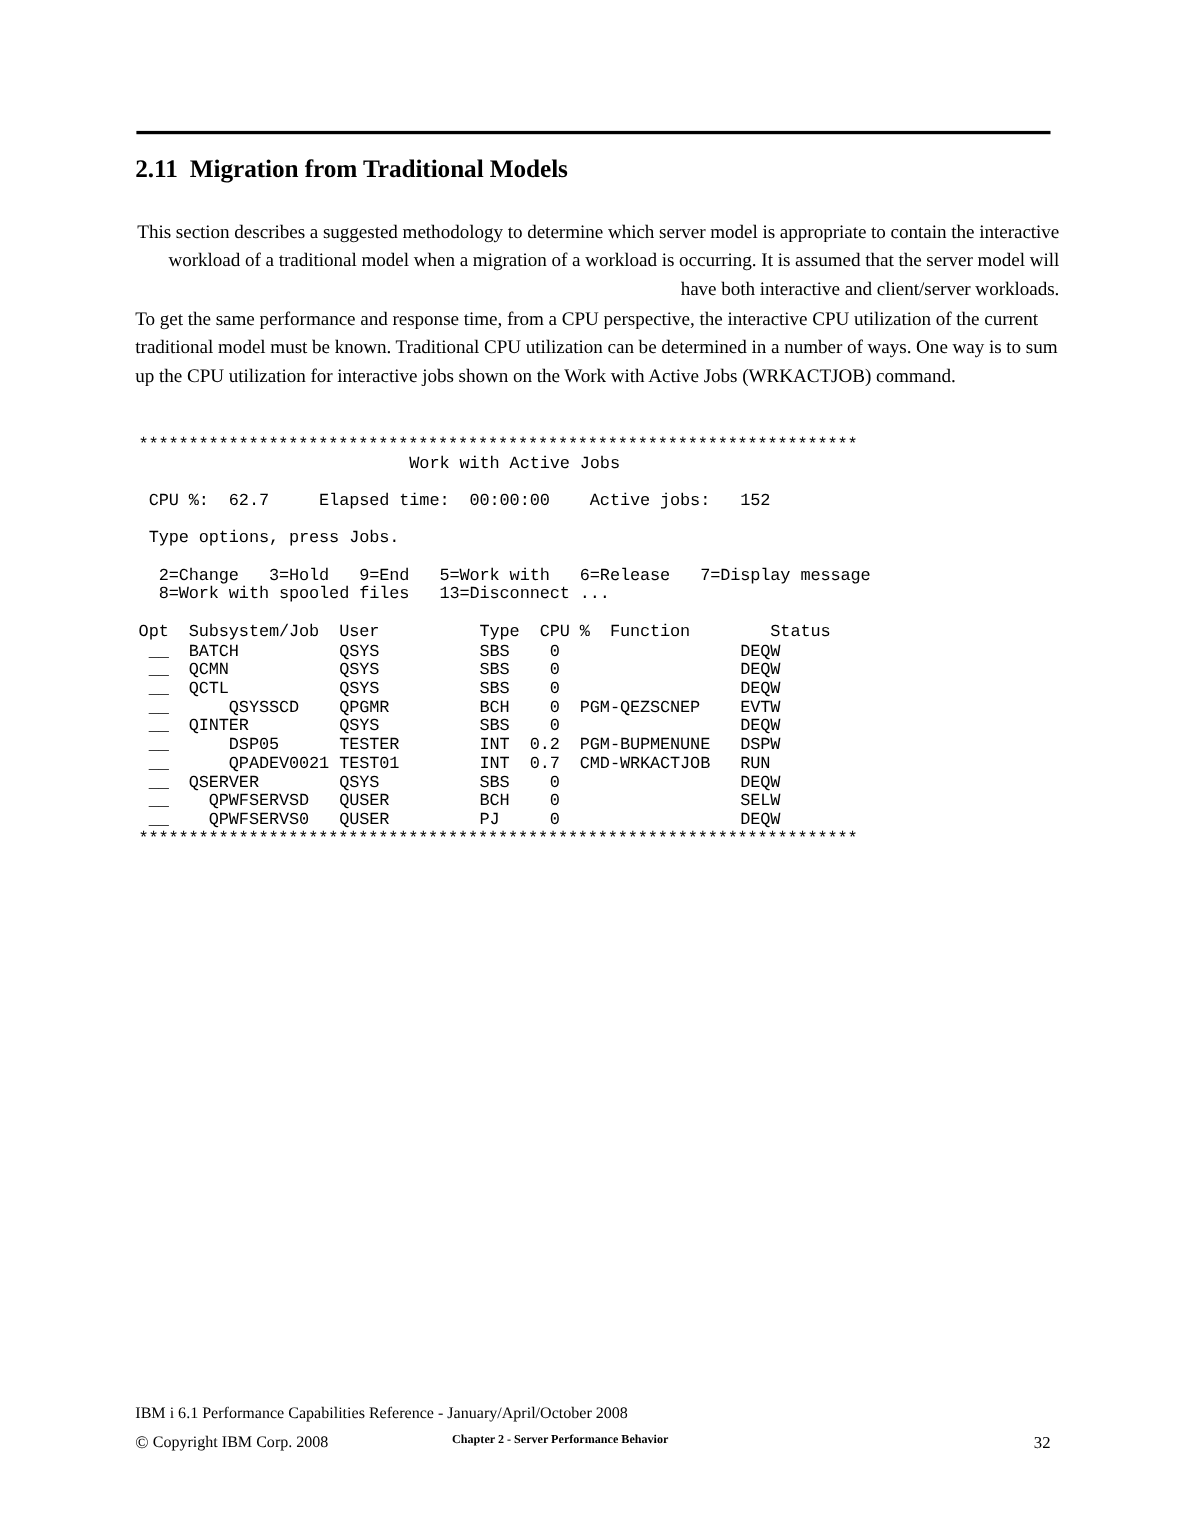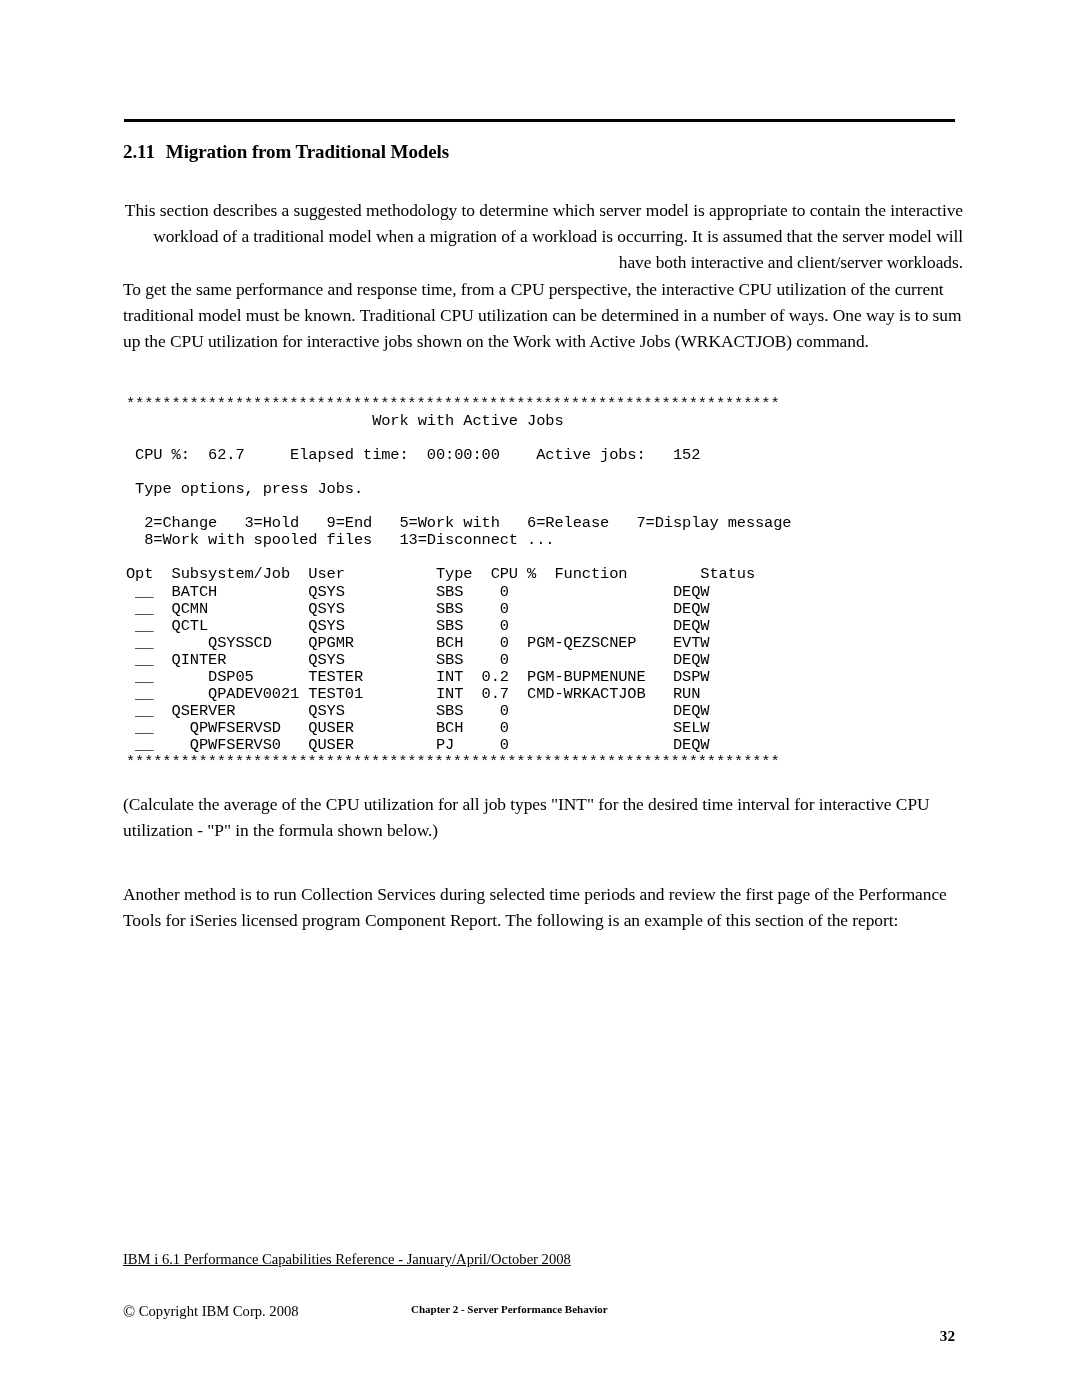--- a/index.html
+++ b/index.html
@@ -30,21 +30,21 @@
     width: 831px;
     height: 3px;
     background: #000000;
   }
 
   
   .section-heading {
     position: absolute;
     left: 123px;
     top: 141px;
-    font-size: 19px;
+    font-size: 23px;
     font-weight: bold;
     letter-spacing: -0.1px;
     white-space: nowrap;
   }
   .section-heading .num { margin-right: 11px; }
 
   
   .para {
     position: absolute;
     left: 123px;
@@ -76,24 +76,23 @@
 
   
   .footer {
     position: absolute;
     left: 123px;
     width: 832px;
   }
   .footer-line1 {
     position: absolute;
     left: 0;
-    top: 1251px;
+    top: 1277px;
     font-size: 14.6px;
     white-space: nowrap;
-    text-decoration: underline;
   }
   .footer-line2 {
     position: absolute;
     left: 0;
     top: 1303px;
     width: 832px;
     height: 24px;
   }
   .footer-copy {
     position: absolute;
@@ -112,23 +111,22 @@
     top: 0;
     font-size: 11px;
     font-weight: bold;
     white-space: nowrap;
   }
   .footer-pageno {
     position: absolute;
     right: 0;
     top: 0;
     font-size: 15.2px;
-    font-weight: bold;
+    font-weight: normal;
     text-align: left;
-    margin-top: 24px;
   }
 </style>
 </head>
 <body>
 
 <div class="page">
 
   <div class="top-rule"></div>
 
   <div class="section-heading">
@@ -151,23 +149,21 @@
  __  QCTL           QSYS          SBS    0                  DEQW
  __      QSYSSCD    QPGMR         BCH    0  PGM-QEZSCNEP    EVTW
  __  QINTER         QSYS          SBS    0                  DEQW
  __      DSP05      TESTER        INT  0.2  PGM-BUPMENUNE   DSPW
  __      QPADEV0021 TEST01        INT  0.7  CMD-WRKACTJOB   RUN
  __  QSERVER        QSYS          SBS    0                  DEQW
  __    QPWFSERVSD   QUSER         BCH    0                  SELW
  __    QPWFSERVS0   QUSER         PJ     0                  DEQW
 </span><span class="rule-stars">************************************************************************</span></div>
 
-  <div class="para para-3">(Calculate the average of the CPU  utilization for all job types "INT" for the desired time interval for interactive CPU utilization - "P" in the formula shown below.)</div>
 
-  <div class="para para-4">Another method is to run Collection Services during selected time periods and review the first page of the Performance Tools for iSeries licensed program Component Report. The following is an example of this section of the report:</div>
 
   <div class="footer">
     <div class="footer-line1">IBM i 6.1 Performance Capabilities Reference - January/April/October 2008</div>
     <div class="footer-line2">
       <div class="footer-copy"><span class="csym">©</span> <span>Copyright IBM Corp. 2008</span></div>
       <div class="footer-chapter">Chapter 2 - Server Performance Behavior</div>
       <div class="footer-pageno">32</div>
     </div>
   </div>
 

